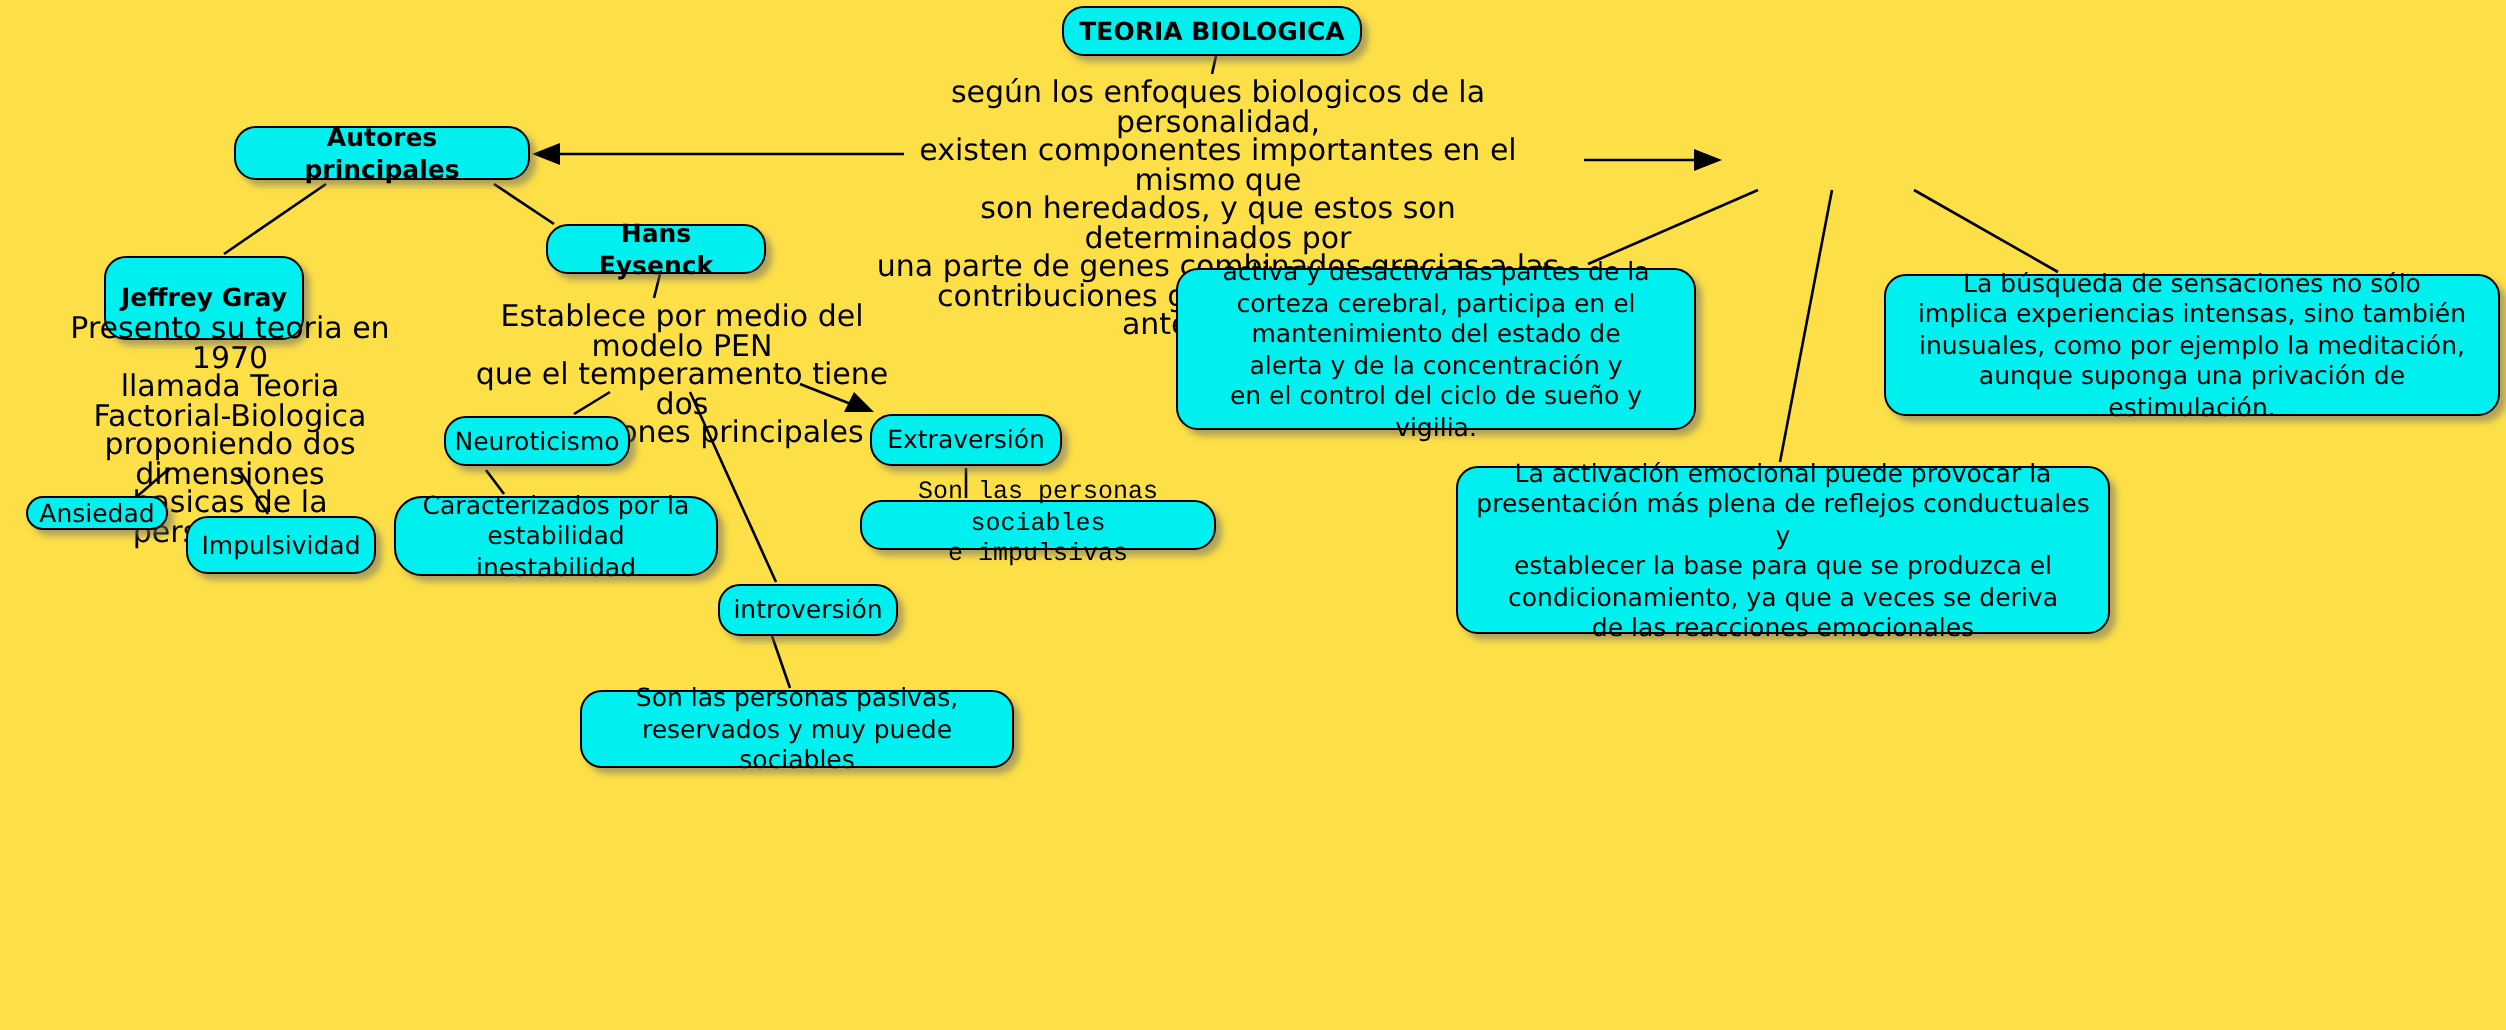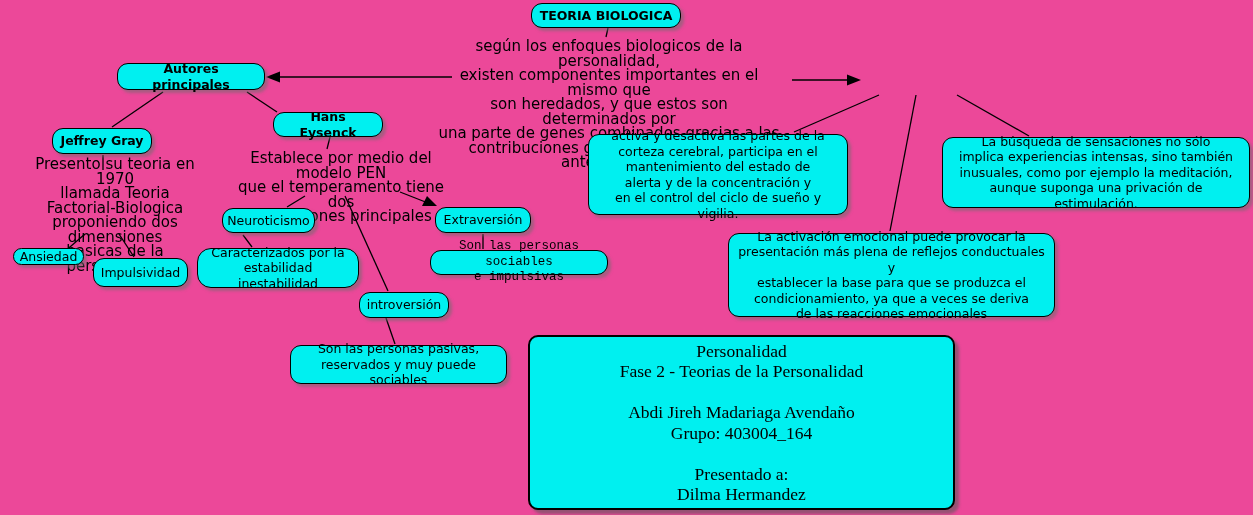--- a/index.html
+++ b/index.html
@@ -8,21 +8,21 @@
     background: #ffffff;
     width: 1253px;
     height: 515px;
     overflow: hidden;
     font-family: "DejaVu Sans", sans-serif;
   }
   #canvas {
     position: relative;
     width: 1253px;
     height: 515px;
-    background: #ec4899;
+    background: #fde047;
   }
   #connectors {
     position: absolute;
     left: 0; top: 0;
     width: 1253px; height: 515px;
     pointer-events: none;
   }
   .node {
     position: absolute;
     box-sizing: border-box;
@@ -113,21 +113,21 @@
   <div class="node concept" style="left:531px; top:3px; width:150px; height:25px;">TEORIA BIOLOGICA</div>
 
   <div class="floating-label" style="left:438px; top:39px; width:342px;">según los enfoques biologicos de la personalidad,
 existen componentes importantes en el mismo que
 son heredados, y que estos son determinados por
 una parte de genes combinados gracias a las
 contribuciones geneticas de nuestros antepasados</div>
 
   <div class="node concept" style="left:117px; top:63px; width:148px; height:27px;">Autores principales</div>
 
-  <div class="node concept" style="left:52px; top:128px; width:100px; height:26px;text-align:right;">Jeffrey Gray</div>
+  <div class="node concept" style="left:52px; top:128px; width:100px; height:42px;text-align:right;">Jeffrey Gray</div>
 
   <div class="floating-label" style="left:0px; top:157px; width:206px;padding-left:24px;">Presento su teoria en 1970
 llamada Teoria Factorial-Biologica
 proponiendo dos dimensiones
 basicas de la personalidad</div>
 
   <div class="node" style="left:13px; top:248px; width:71px; height:17px;">Ansiedad</div>
 
   <div class="node" style="left:93px; top:258px; width:95px; height:29px;">Impulsividad</div>
 
@@ -163,22 +163,14 @@
 implica experiencias intensas, sino también
 inusuales, como por ejemplo la meditación,
 aunque suponga una privación de estimulación.</div>
 
   <div class="node" style="left:728px; top:233px; width:327px; height:84px;">La activación emocional puede provocar la
 presentación más plena de reflejos conductuales y
 establecer la base para que se produzca el
 condicionamiento, ya que a veces se deriva
 de las reacciones emocionales</div>
 
-  <div class="node credits" style="left:528px; top:335px; width:427px; height:175px;">Personalidad
-Fase 2 - Teorias de la Personalidad
-
-Abdi Jireh Madariaga Avendaño
-Grupo: 403004_164
-
-Presentado a:
-Dilma Hermandez</div>
 
 </div>
 
 </body></html>

